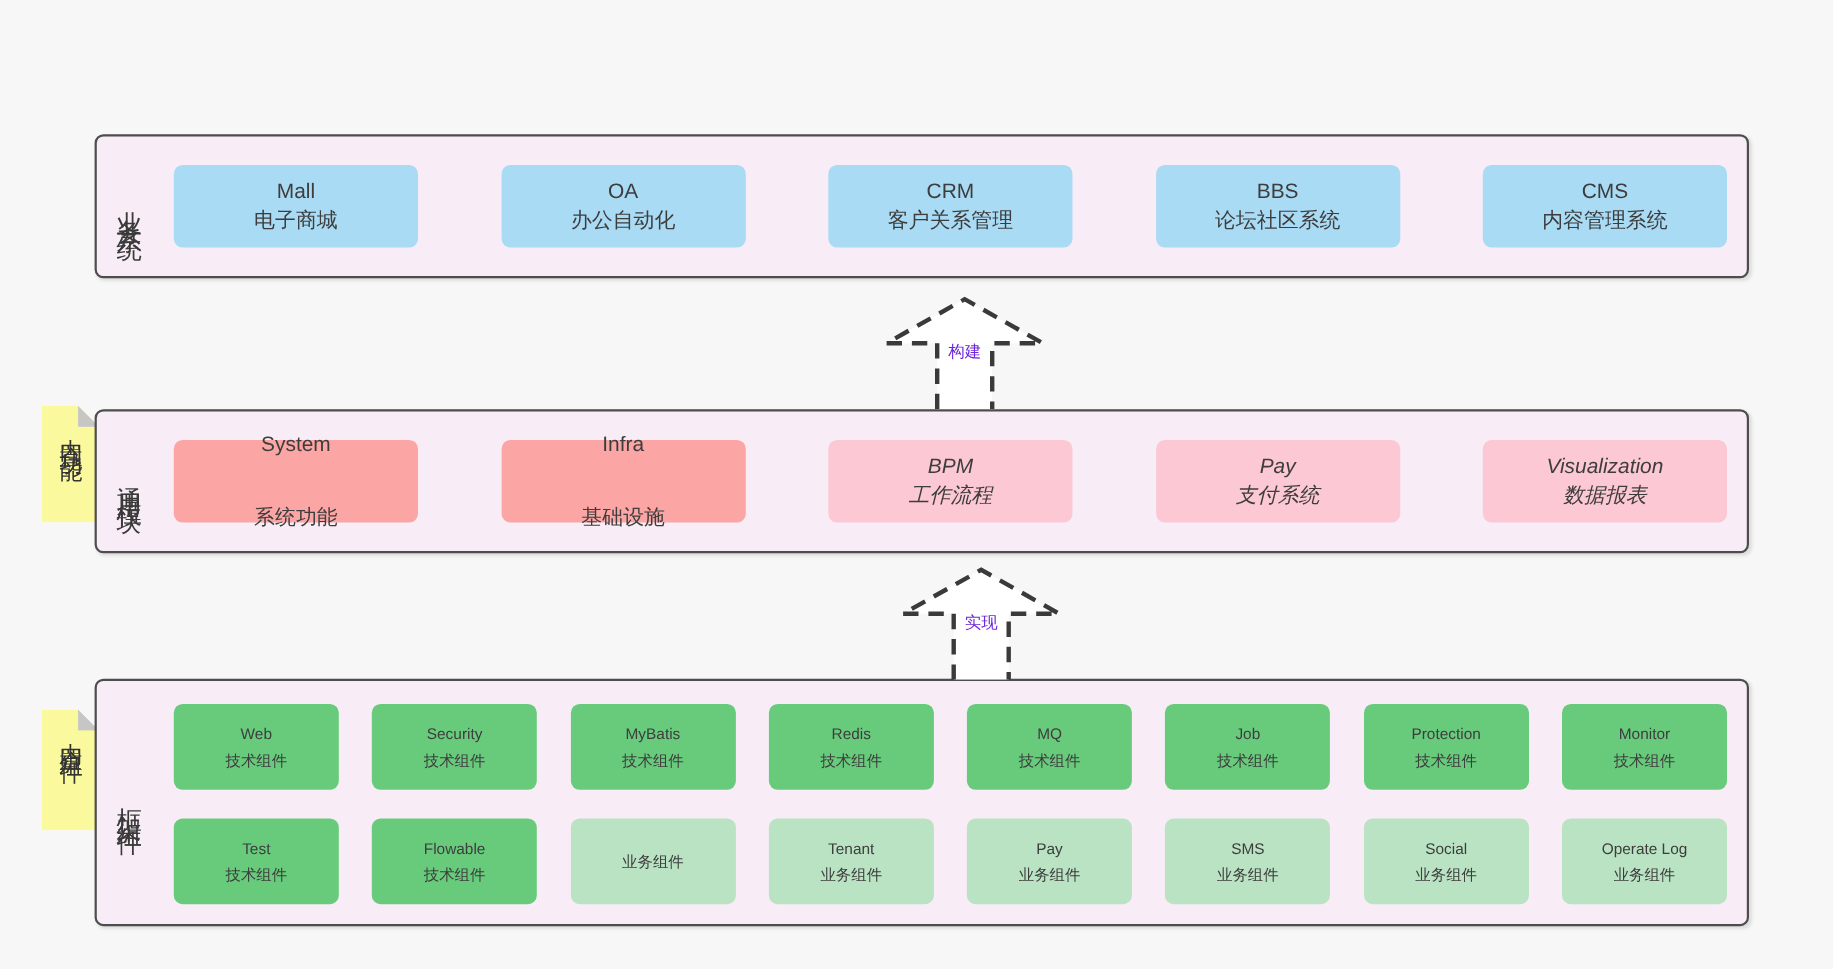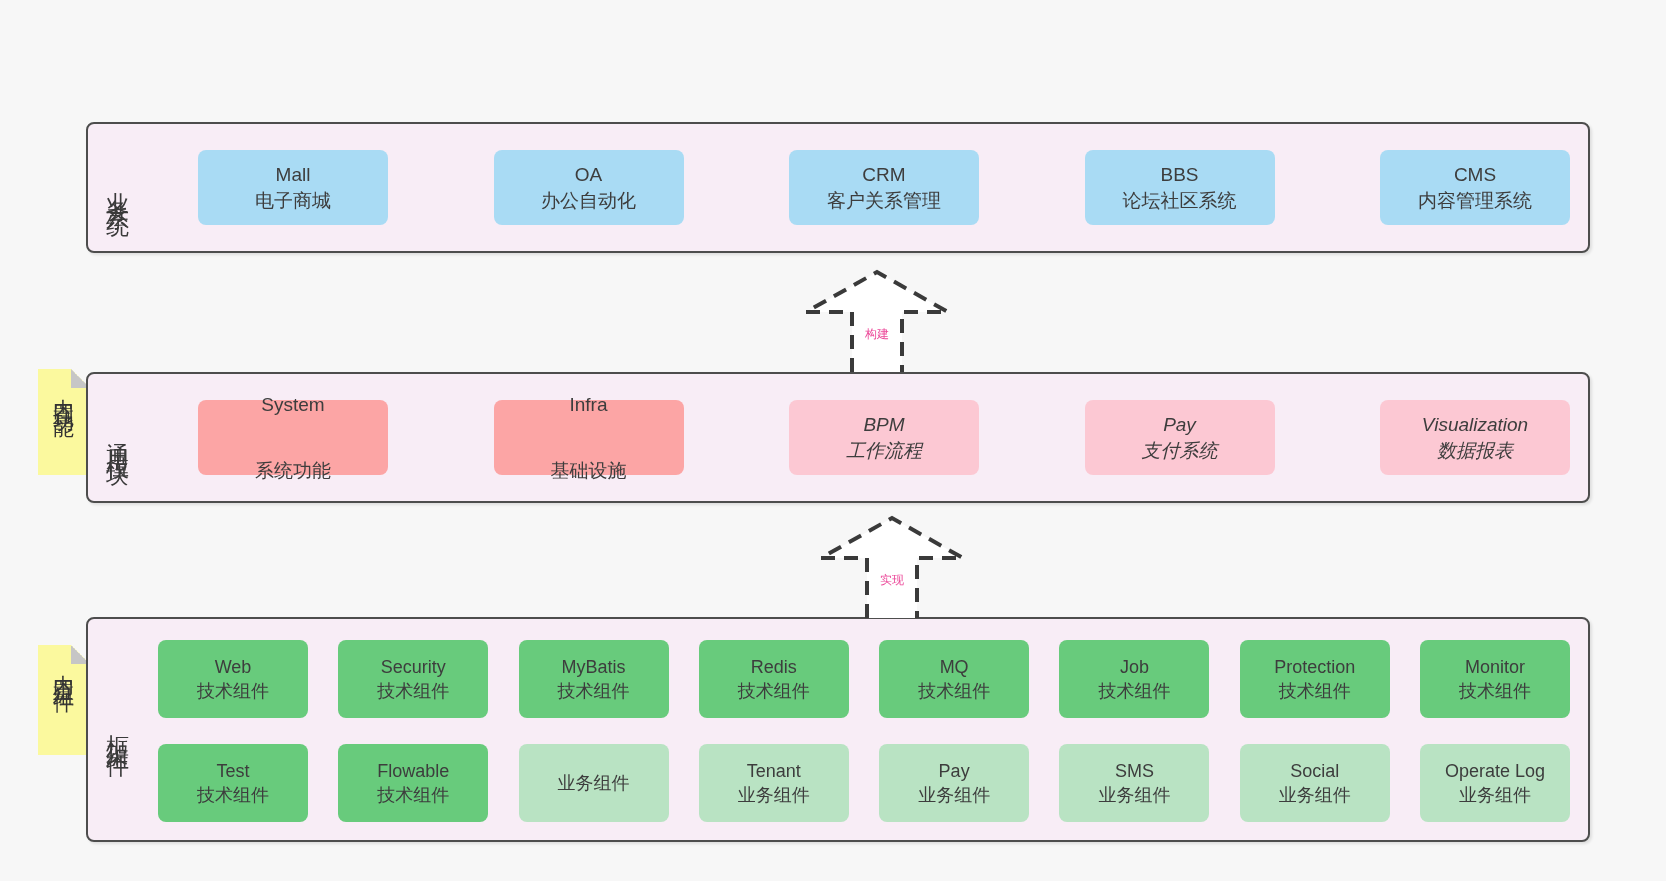--- a/index.html
+++ b/index.html
@@ -31,22 +31,22 @@
     display:flex;justify-content:space-between;
   }
   .row-single{top:26px;bottom:26px;}
   .row-top{top:21px;height:78px;}
   .row-bottom{top:125px;height:78px;}
   .box{
     border-radius:8px;box-sizing:border-box;
     display:flex;flex-direction:column;justify-content:center;align-items:center;
     text-align:center;padding:0 10px;
   }
-  .box-w6{width:190px;font-size:19px;line-height:26px;margin-left:40px;}
-  .box-w8{width:150px;font-size:18px;line-height:24px;}
+  .box-w6{width:222px;font-size:19px;line-height:26px;}
+  .box-w8{width:150px;font-size:14px;line-height:24px;}
   .blue{background:#a9dbf4;}
   .red{background:#fca5a5;gap:40px;}
   .pink{background:#fcc8d3;font-style:italic;}
   .green{background:#68cb7c;}
   .green-light{background:#b9e3c3;}
   .note{
     position:absolute;left:38px;width:52px;background:#fbf99e;z-index:1;
     clip-path:polygon(0 0,calc(100% - 19px) 0,100% 19px,100% 100%,0 100%);
   }
   .note::after{
@@ -58,21 +58,21 @@
   .note-text{
     position:absolute;left:50%;transform:translateX(-50%);top:13px;
     writing-mode:vertical-rl;text-orientation:upright;
     font-size:21px;letter-spacing:6px;line-height:1;color:#333;
   }
   .arrow{position:absolute;width:150px;height:104px;z-index:3;}
   #arrow-build{left:802px;top:268px;}
   #arrow-implement{left:817px;top:514px;}
   .arrow-label{
     position:absolute;z-index:4;transform:translateX(-50%);
-    background:#ffffff;padding:0 3px;font-size:12px;color:#ec4899;line-height:24px;margin-top:13px;
+    background:#ffffff;padding:0 3px;font-size:15px;color:#6d28d9;line-height:24px;
   }
   #arrow-build-label{left:877px;top:309px;}
   #arrow-implement-label{left:892px;top:555px;}
 </style>
 </head>
 <body>
 
 <div class="note" id="note-modules">
   <span class="note-text">内置功能</span>
 </div>

